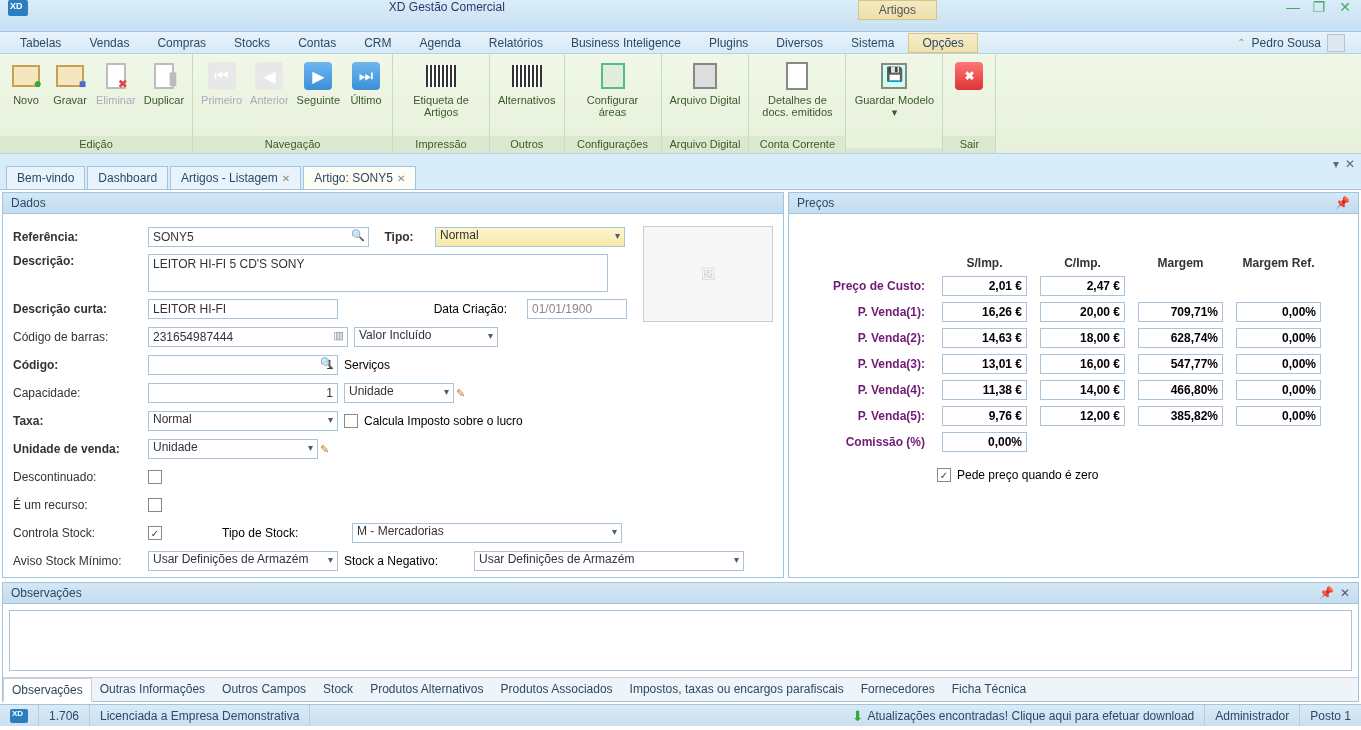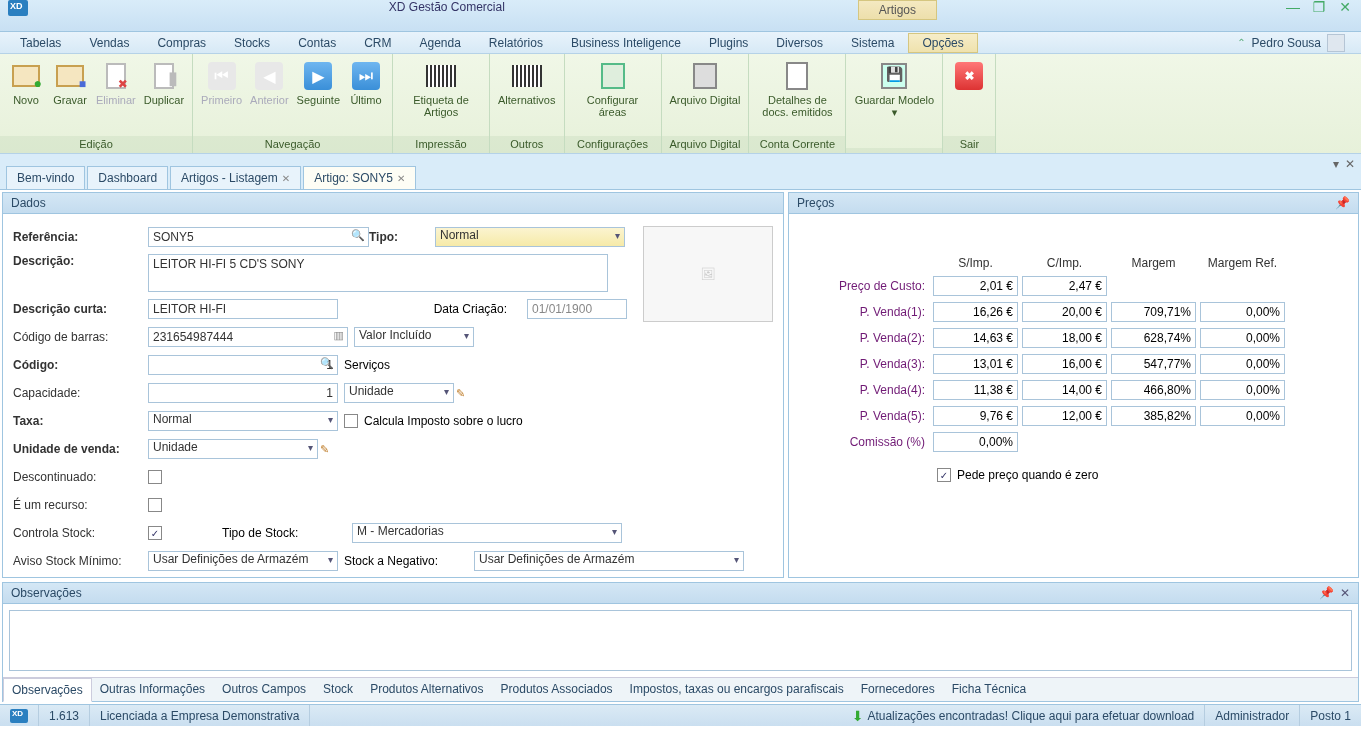--- a/index.html
+++ b/index.html
@@ -75,21 +75,21 @@
 .input { border: 1px solid #a9c4da; background: #fff; height: 20px; padding: 2px 4px; color: #333; }
 .lookup-icon { position:absolute; right:4px; top:2px; color:#888; font-size:11px; }
 .select { border: 1px solid #a9c4da; background: #fff; height: 20px; padding: 0 16px 0 4px; color:#333; position:relative; }
 .select::after { content:"▾"; position:absolute; right:4px; top:2px; color:#557; font-size:10px; }
 .select.yellow { background: linear-gradient(#fbf4d0,#f6eaa8); }
 .checkbox { width:14px; height:14px; border:1px solid #888; background:#fff; display:inline-flex; align-items:center; justify-content:center; font-size:10px; color:#336; }
 .img-placeholder { width:130px; height:96px; border:1px solid #ccc; background:#f7f7f7; display:flex; align-items:center; justify-content:center; color:#ccc; font-size:28px; }
 .pencil { color:#c08030; font-size:11px; margin-left:2px; }
 
 
-.price-grid { display:grid; grid-template-columns: 130px 85px 85px 85px 85px; gap: 6px 4px; align-items:center; }
+.price-grid { display:grid; grid-template-columns: 130px 85px 85px 85px 85px; gap: 6px 13px; align-items:center;font-weight:bold; }
 .price-grid .hdr { text-align:center; color:#333; }
 .price-grid .lbl { text-align:right; color:#701a75; padding-right:4px; }
 .price-input { border:1px solid #a9c4da; height:20px; text-align:right; padding:2px 4px; background:#fff; }
 
 
 .obs-panel { border:1px solid #9fc5e0; margin:2px; background:#fff; height:120px; display:flex; flex-direction:column; }
 .obs-textarea { flex:1; margin:6px; border:1px solid #a9c4da; background:#fff; }
 .bottom-tabs { display:flex; border-top:1px solid #ccd; background:#eef4f8; }
 .bottom-tab { padding:4px 8px; color:#2b4a66; cursor:default; border-right:1px solid transparent; }
 .bottom-tab.active { background:#fff; border:1px solid #ccd; border-bottom:1px solid #fff; margin-bottom:-1px; }
@@ -316,21 +316,21 @@
     <div class="panel-header">
         <span>Dados</span>
       </div>
     <div class="panel-body">
       <div style="display:flex; gap:16px;">
         <div style="flex:1">
 
           <div class="form-row">
             <div class="form-label bold">Referência:</div>
             <div class="rel" style="width:221px"><input class="input" style="width: 100%;" value="SONY5"><span class="lookup-icon">🔍</span></div>
-            <div style="width:60px; text-align:left; margin-right:6px;" class="form-label bold">Tipo:</div>
+            <div style="width:60px; text-align:center; margin-right:6px;" class="form-label bold">Tipo:</div>
             <div class="select yellow" style="width:190px"><span>Normal</span></div>
           </div>
 
           <div class="form-row" style="align-items:flex-start">
             <div class="form-label bold">Descrição:</div>
             <textarea class="input" style="width: 460px; height: 38px; resize: none;">LEITOR HI-FI 5 CD'S SONY</textarea>
           </div>
 
           <div class="form-row">
             <div class="form-label bold">Descrição curta:</div>
@@ -342,21 +342,21 @@
         </div>
         <div class="img-placeholder">
           <span>🖼</span>
         </div>
       </div>
 
       <div class="form-row">
         <div class="form-label">Código de barras:</div>
         <div class="rel" style="width:200px"><input class="input" style="width: 100%;" value="231654987444"><span class="lookup-icon">▥</span></div>
         <div style="width:6px"></div>
-        <div class="select" style="width:120px"><span>Valor Incluído</span></div>
+        <div class="select" style="width:144px"><span>Valor Incluído</span></div>
       </div>
 
       <div class="form-row">
         <div class="form-label bold">Código:</div>
         <div class="rel" style="width:190px"><input class="input" style="width: 100%; text-align: right;" value="1"><span class="lookup-icon">🔍</span></div>
         <div style="width:6px"></div>
         <span>Serviços</span>
       </div>
 
       <div class="form-row">
@@ -490,21 +490,21 @@
       <div class="bottom-tab">Impostos, taxas ou encargos parafiscais</div>
       <div class="bottom-tab">Fornecedores</div>
       <div class="bottom-tab">Ficha Técnica</div>
     </div>
 </div>
 
 <div class="status-bar">
   <div class="status-cell">
       <div class="logo2"></div>
     </div>
-  <div class="status-cell">1.613</div>
+  <div class="status-cell">1.706</div>
   <div class="status-cell">Licenciada a Empresa Demonstrativa</div>
   <div class="flex"></div>
   <div class="status-cell">
     <span class="dl-arrow">⬇</span>
     <span>Atualizações encontradas! Clique aqui para efetuar download</span>
   </div>
   <div class="status-cell">Administrador</div>
   <div class="status-cell" style="border-right:none">Posto 1</div>
 </div>
 

